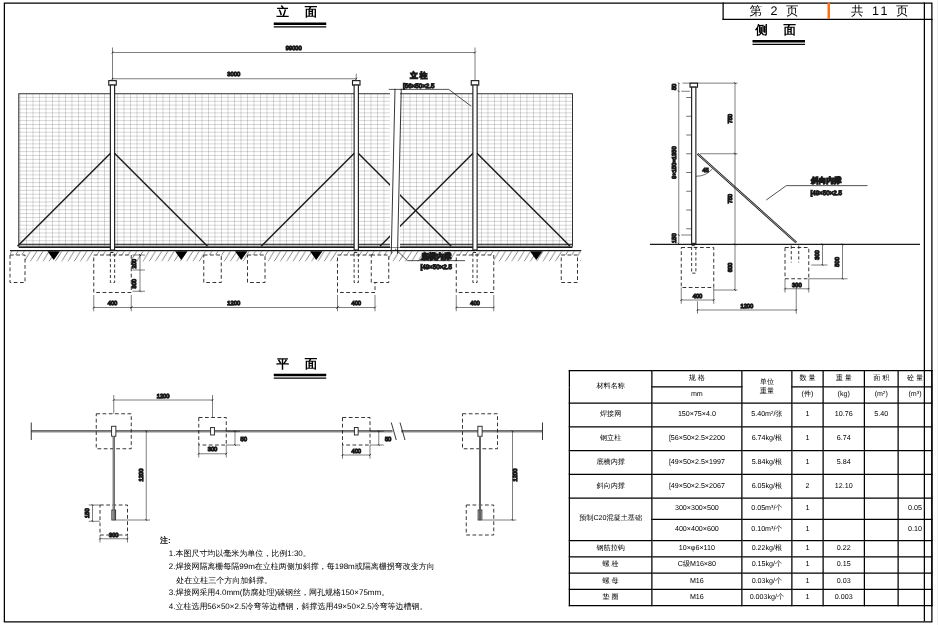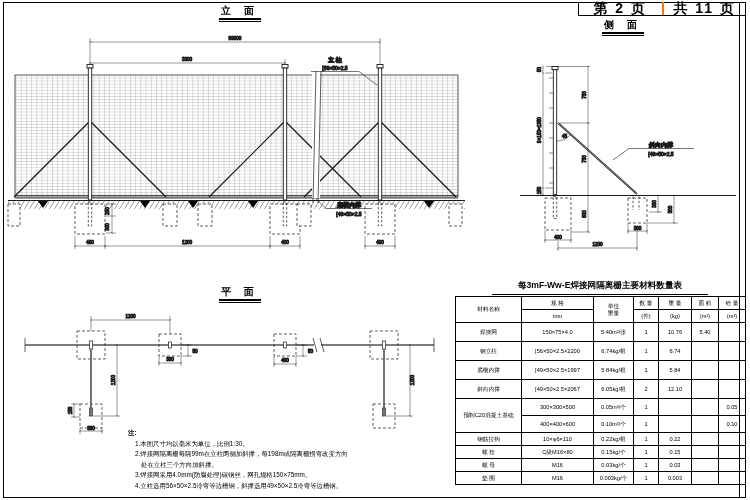--- a/index.html
+++ b/index.html
@@ -4,21 +4,21 @@
 <style>
   html,body{margin:0;padding:0;background:#e8e8e8;}
   .page{position:relative;width:750px;height:500px;background:#fff;font-family:"Liberation Sans",sans-serif;overflow:hidden;color:#000;}
   .border-outer{position:absolute;left:3px;top:2px;width:741px;height:494px;border:1.2px solid #000;pointer-events:none;}
   .border-right-inner{position:absolute;right:10px;top:2px;bottom:3px;border-left:0.9px solid #000;}
   svg{position:absolute;left:0;top:0;}
   .vtitle{position:absolute;text-align:center;font-weight:bold;font-size:10px;letter-spacing:5px;line-height:1;}
   .vtitle .ul1{height:1.8px;background:#000;margin-top:2px;}
   .vtitle .ul2{height:0.8px;background:#000;margin-top:1.5px;}
   .pagebox{position:absolute;left:578px;top:2px;width:167px;height:13px;display:flex;border-bottom:1px solid #000;border-left:1px solid #000;}
-  .pagebox .cell{flex:1;display:flex;align-items:center;justify-content:center;font-size:14px;font-weight:bold;letter-spacing:2px;text-align:right;}
+  .pagebox .cell{flex:1;display:flex;align-items:center;justify-content:center;font-size:10px;font-weight:normal;letter-spacing:2px;text-align:right;}
   .pagebox .cell+.cell{border-left:2px solid #f97316;}
   .tbl-title{position:absolute;left:452px;top:280px;width:296px;text-align:center;font-size:8.6px;font-weight:bold;}
   .tbl-title .tt-ul{width:216px;margin:1.5px auto 0;border-top:1.3px solid #000;border-bottom:0.7px solid #000;height:1.6px;}
   table.mat{position:absolute;left:455px;top:296px;width:290px;border-collapse:collapse;table-layout:fixed;}
   table.mat td{border:0.8px solid #000;font-size:5.7px;text-align:center;vertical-align:middle;padding:0;line-height:1.2;overflow:hidden;white-space:nowrap;}
   table.mat tr.hd td{height:12px;font-size:5.7px;}
   table.mat tr.r-lg td{height:18px;}
   table.mat tr.r-md td{height:16px;}
   table.mat tr.r-sm td{height:12px;}
   .notes{position:absolute;left:128px;top:428px;font-size:6.4px;line-height:10.6px;width:235px;}
@@ -302,24 +302,20 @@
   </div>
   <div class="vtitle" style="left:602px;top:20px;width:42px;">
     <span>侧 面</span>
     <div class="ul1"></div><div class="ul2"></div>
   </div>
   <div class="vtitle" style="left:219px;top:287px;width:42px;font-family:Liberation Serif, serif;">
     <span>平 面</span>
     <div class="ul1"></div><div class="ul2"></div>
   </div>
 
-  <div class="tbl-title">
-    <span>每3mF-Ww-E焊接网隔离栅主要材料数量表</span>
-    <div class="tt-ul"></div>
-  </div>
   <table class="mat">
     <colgroup>
         <col style="width:66px">
         <col style="width:72px">
         <col style="width:40px">
         <col style="width:25px">
         <col style="width:33px">
         <col style="width:27px">
         <col style="width:27px">
       </colgroup>

